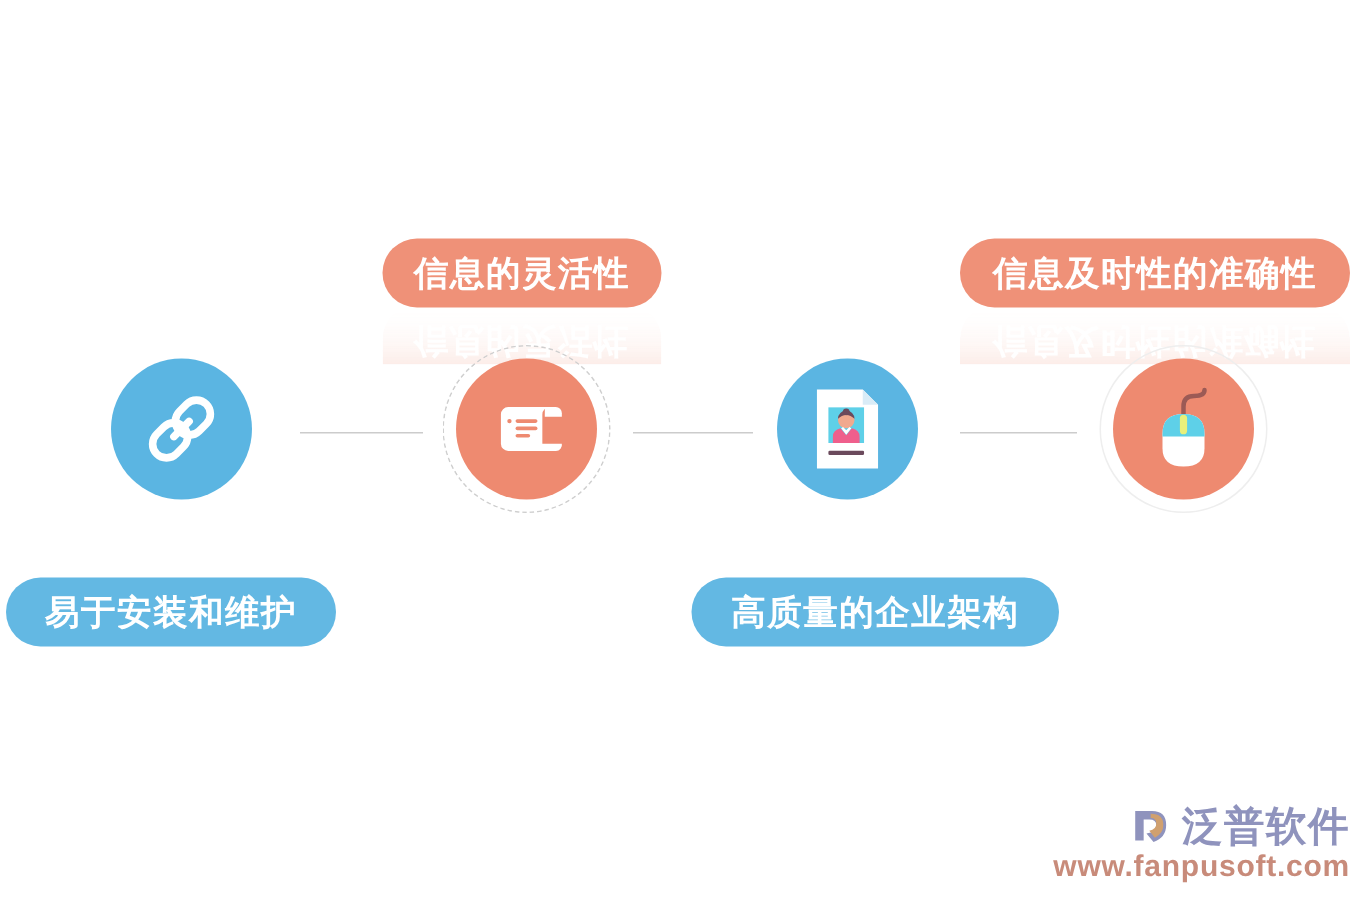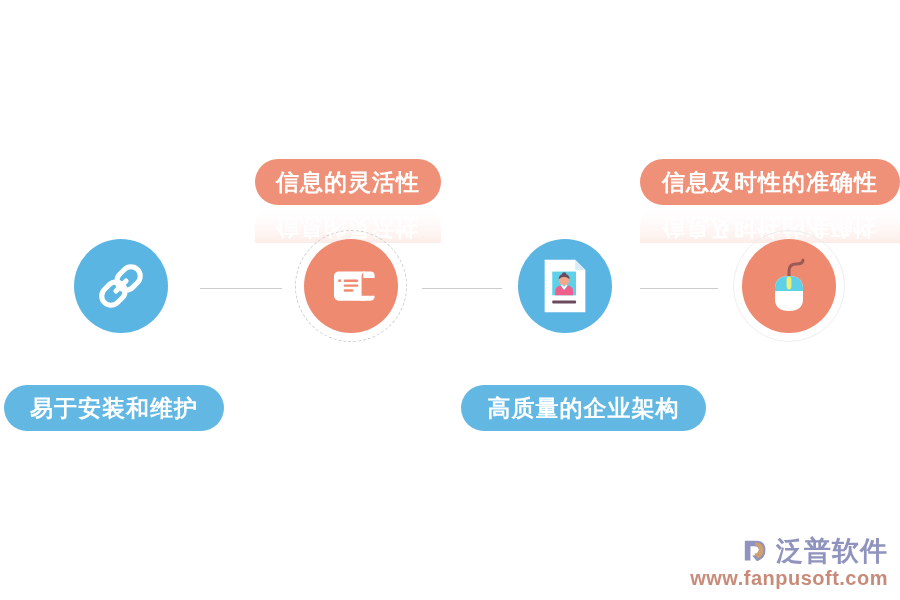--- a/index.html
+++ b/index.html
@@ -90,21 +90,21 @@
   
   .connector {
     position: absolute;
     height: 1px;
     background: #cccccc;
   }
 
   
   #watermark {
     position: absolute;
-    right: 12px;
+    right: 0;
     bottom: 12px;
     text-align: right;
     user-select: none;
   }
   .wm-row {
     display: flex;
     align-items: center;
     justify-content: flex-end;
     gap: 4px;
   }

